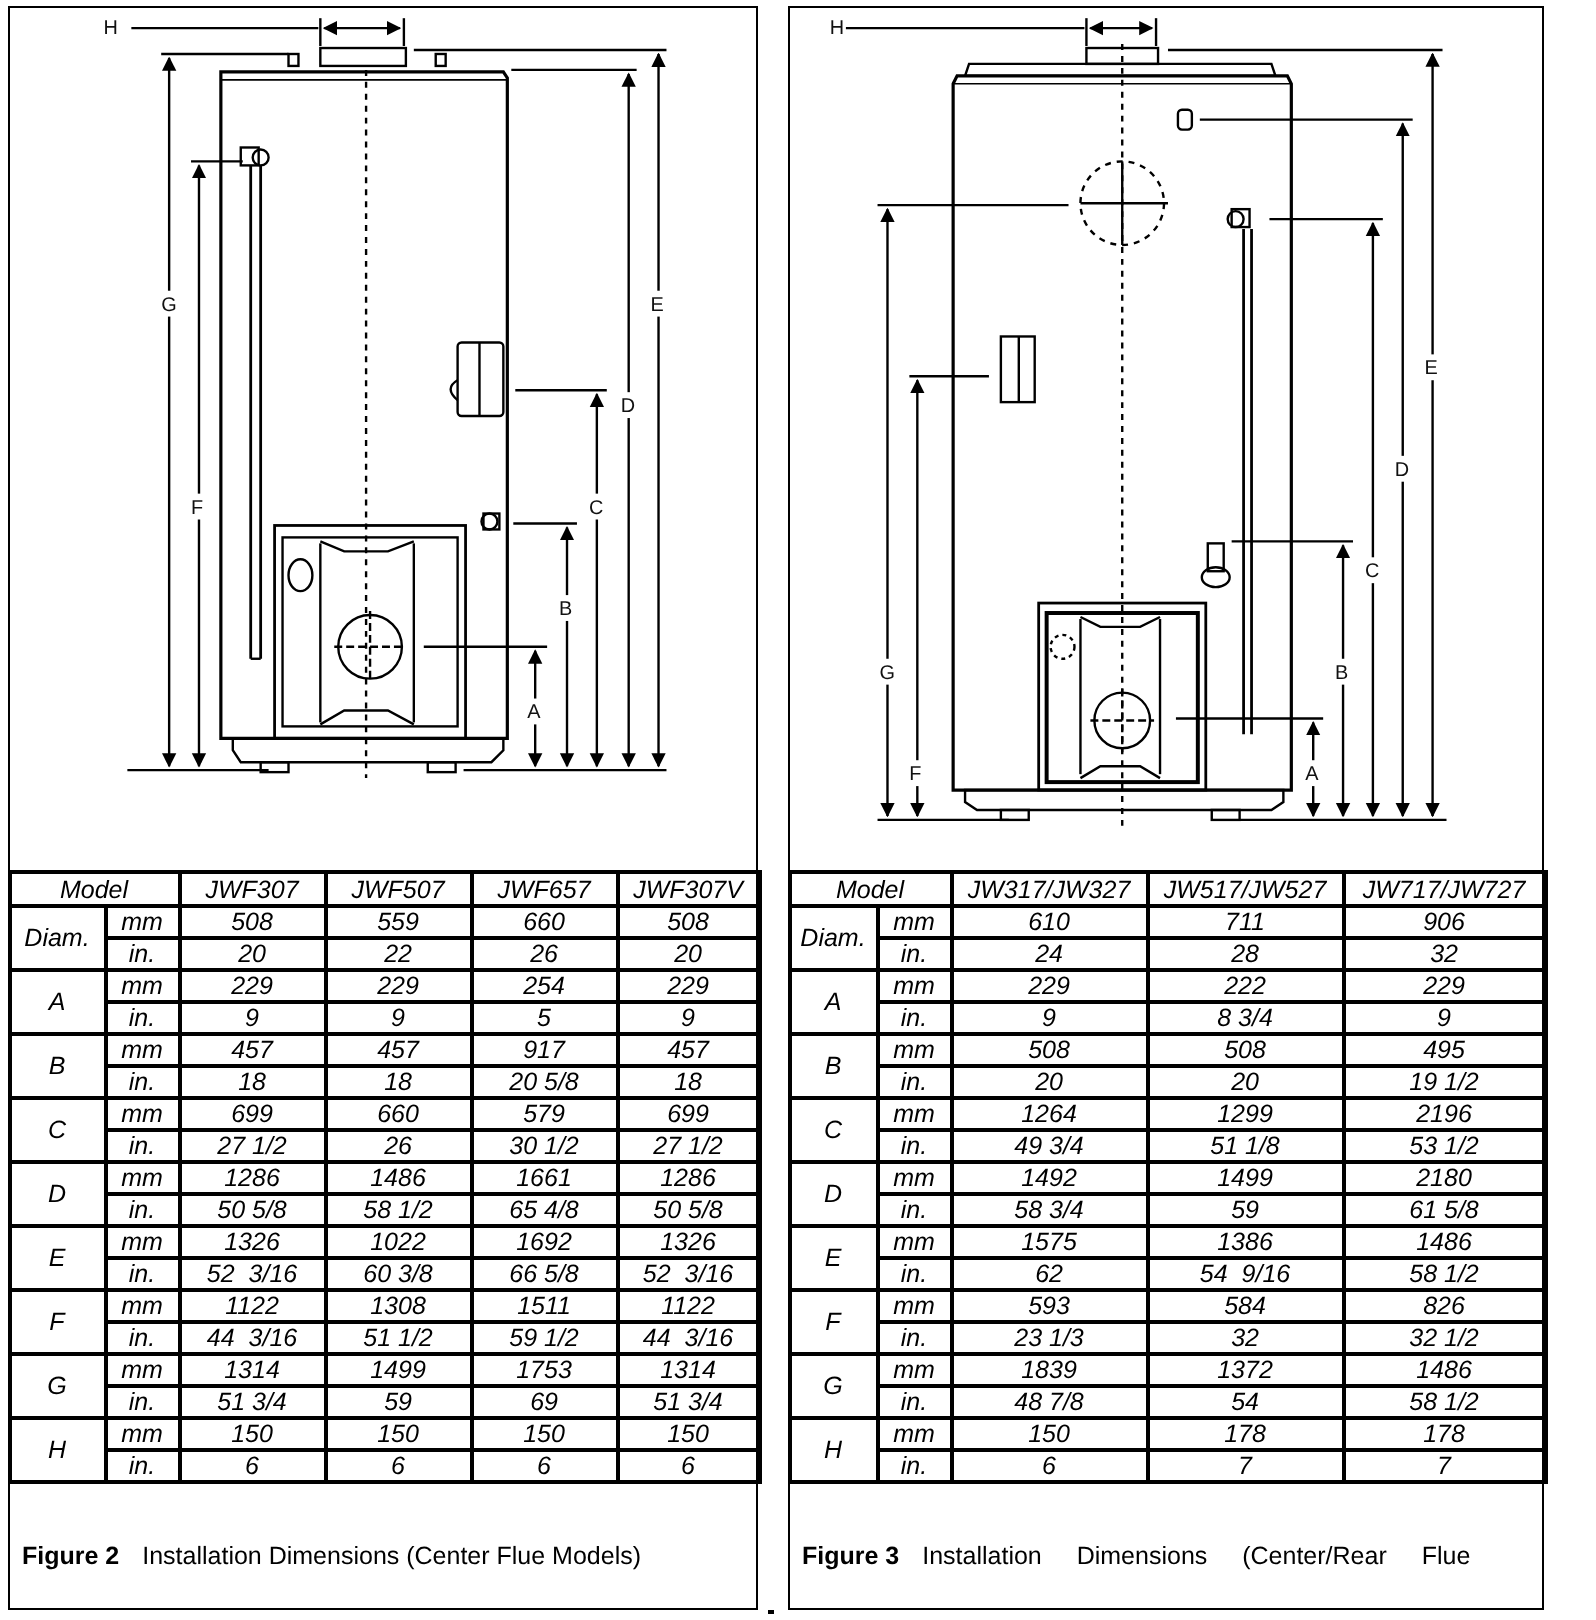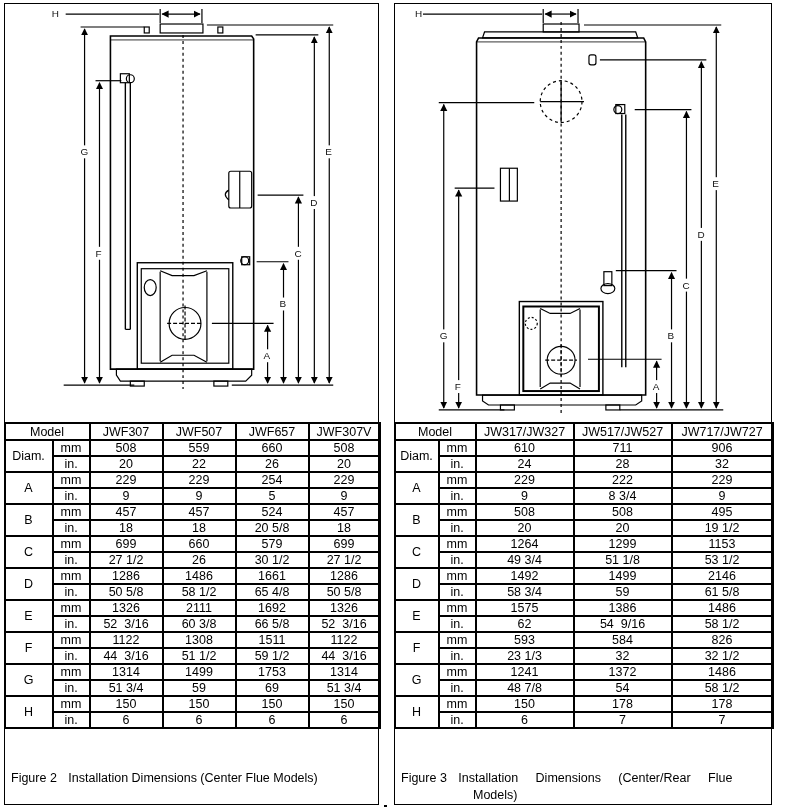--- a/index.html
+++ b/index.html
@@ -4,27 +4,27 @@
 <style>
   html, body { margin:0; padding:0; background:#ffffff; }
   body { width:798px; height:810px; position:relative; overflow:hidden;
          font-family:"Liberation Sans", sans-serif; color:#000; }
   .panel { position:absolute; top:3px; border:1.5px solid #000; box-sizing:border-box; background:#fff; }
   #panel-left { left:4px; width:375px; height:802px; }
   #panel-right { left:394px; width:378px; height:802px; }
   .diagram { position:absolute; left:0; top:0; width:100%; height:418px; }
   .diagram svg { width:100%; height:100%; display:block; }
   .dlabel { font-family:"Liberation Sans", sans-serif; font-size:10px; fill:#111; }
-  table.dims { position:absolute; left:-1.5px; top:418px; border-collapse:collapse;
-               table-layout:fixed; font-size:12.5px; }
+  table.dims { position:absolute; left:-1.5px; top:431px; border-collapse:collapse;
+               table-layout:fixed; font-size:12.5px;font-style:italic; }
   table.dims td, table.dims th { border:2px solid #000; padding:0; height:14px; line-height:14px;
                text-align:center; font-weight:normal; white-space:pre; }
   table.dims th { height:15px; }
   .caption { position:absolute; left:6px; top:766px; font-size:12.5px; line-height:17px; }
-  .caption b { font-weight:normal; margin-right:8px; }
+  .caption b { font-weight:bold; margin-right:8px; }
   #caption-right { right:22px; text-align:justify; text-align-last:left; }
   .cap-indent { padding-left:72px; display:block; }
   .dot-mark { position:absolute; left:384px; top:805px; width:3px; height:2px; background:#000; }
 </style>
 </head>
 <body>
 
 <div class="panel" id="panel-left">
   <div class="diagram">
     <svg viewBox="0 0 375 418">
@@ -169,21 +169,21 @@
           <td>9</td>
           <td>5</td>
           <td>9</td>
         </tr>
 
     <tr>
           <td rowspan="2">B</td>
           <td>mm</td>
           <td>457</td>
           <td>457</td>
-          <td>524</td>
+          <td>917</td>
           <td>457</td>
         </tr>
     <tr>
           <td>in.</td>
           <td>18</td>
           <td>18</td>
           <td>20 5/8</td>
           <td>18</td>
         </tr>
 
@@ -216,21 +216,21 @@
           <td>50 5/8</td>
           <td>58 1/2</td>
           <td>65 4/8</td>
           <td>50 5/8</td>
         </tr>
 
     <tr>
           <td rowspan="2">E</td>
           <td>mm</td>
           <td>1326</td>
-          <td>2111</td>
+          <td>1022</td>
           <td>1692</td>
           <td>1326</td>
         </tr>
     <tr>
           <td>in.</td>
           <td>52  3/16</td>
           <td>60 3/8</td>
           <td>66 5/8</td>
           <td>52  3/16</td>
         </tr>
@@ -446,35 +446,35 @@
           <td>20</td>
           <td>20</td>
           <td>19 1/2</td>
         </tr>
 
     <tr>
           <td rowspan="2">C</td>
           <td>mm</td>
           <td>1264</td>
           <td>1299</td>
-          <td>1153</td>
+          <td>2196</td>
         </tr>
     <tr>
           <td>in.</td>
           <td>49 3/4</td>
           <td>51 1/8</td>
           <td>53 1/2</td>
         </tr>
 
     <tr>
           <td rowspan="2">D</td>
           <td>mm</td>
           <td>1492</td>
           <td>1499</td>
-          <td>2146</td>
+          <td>2180</td>
         </tr>
     <tr>
           <td>in.</td>
           <td>58 3/4</td>
           <td>59</td>
           <td>61 5/8</td>
         </tr>
 
     <tr>
           <td rowspan="2">E</td>
@@ -500,21 +500,21 @@
     <tr>
           <td>in.</td>
           <td>23 1/3</td>
           <td>32</td>
           <td>32 1/2</td>
         </tr>
 
     <tr>
           <td rowspan="2">G</td>
           <td>mm</td>
-          <td>1241</td>
+          <td>1839</td>
           <td>1372</td>
           <td>1486</td>
         </tr>
     <tr>
           <td>in.</td>
           <td>48 7/8</td>
           <td>54</td>
           <td>58 1/2</td>
         </tr>
 
@@ -530,17 +530,16 @@
           <td>6</td>
           <td>7</td>
           <td>7</td>
         </tr>
   </tbody>
     </table>
 
   <div class="caption" id="caption-right">
     <b>Figure 3</b>
     <span style="word-spacing:14px;">Installation Dimensions (Center/Rear Flue</span>
-    <span class="cap-indent">Models)</span>
   </div>
 </div>
 
 <div class="dot-mark"></div>
 
 </body></html>

